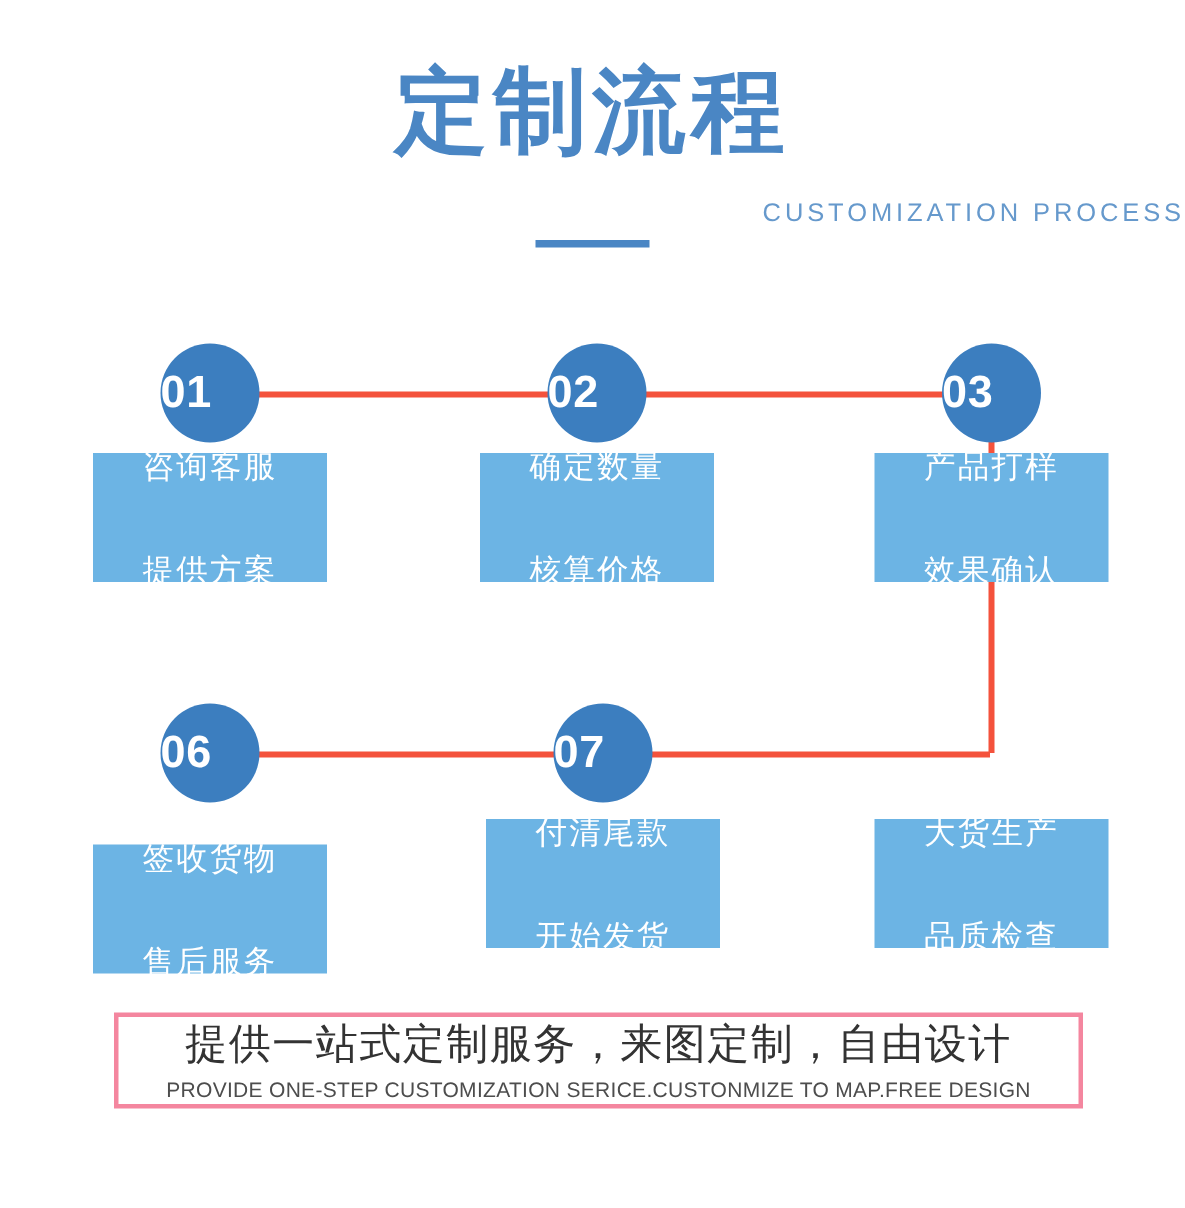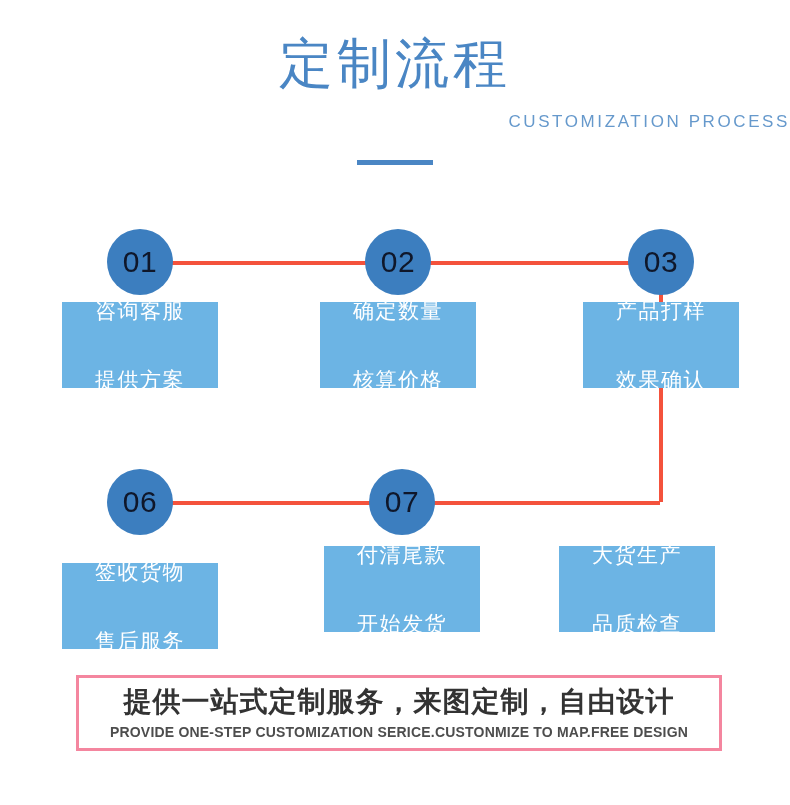--- a/index.html
+++ b/index.html
@@ -23,25 +23,25 @@
 
   
   .header {
     position: absolute;
     top: 0;
     left: 0;
     width: 790px;
     text-align: center;
   }
   .main-title {
-    margin: 4px;
+    margin: 14px;
     padding-top: 26px;
-    font-size: 54px;
+    font-size: 62px;
     line-height: 68px;
-    font-weight: normal;
+    font-weight: bold;
     color: #4a86c4;
     letter-spacing: 4px;
     font-family: "DejaVu Sans", "Liberation Sans", sans-serif;
   }
   .sub-title {
     margin: 0;
     padding-top: 9px;
     font-size: 17px;
     line-height: 22px;
     color: #6699cc;
@@ -67,25 +67,24 @@
   .conn-h { height: 4px; }
   .conn-v { width: 4px; }
 
   
   .step-circle {
     position: absolute;
     width: 66px;
     height: 66px;
     border-radius: 50%;
     background: #3c7ebf;
-    color: #0f172a;
+    color: #ffffff;
     font-size: 30px;
     line-height: 66px;
-    text-align: center;
-    font-weight: normal;
+    font-weight: bold;
     letter-spacing: 0.5px;
     font-family: "Liberation Sans", sans-serif;
     z-index: 5;
   }
 
   
   .step-box {
     position: absolute;
     width: 156px;
     height: 86px;
@@ -105,29 +104,28 @@
     font-weight: normal;
     font-family: "DejaVu Sans", "Liberation Sans", sans-serif;
   }
 
   
   .banner {
     position: absolute;
     left: 76px;
     top: 675px;
     width: 646px;
-    height: 76px;
+    height: 64px;
     border: 3px solid #f4869f;
     box-sizing: border-box;
     display: flex;
     flex-direction: column;
     align-items: center;
     justify-content: center;
     background: #ffffff;
-    font-weight: bold;
   }
   .banner-cn {
     font-size: 28px;
     line-height: 34px;
     color: #333333;
     letter-spacing: 1px;
     font-family: "DejaVu Sans", "Liberation Sans", sans-serif;
   }
   .banner-en {
     font-size: 14px;
@@ -192,21 +190,21 @@
   </div>
 
   <div class="step-circle" style="left:369px; top:469px;">
     <span>07</span>
   </div>
   <div class="step-box" style="left:324px; top:546px;">
     <span class="line">付清尾款</span>
     <span class="line">开始发货</span>
   </div>
 
-  <div class="step-box" style="left:559px; top:546px;">
+  <div class="step-box" style="left:583px; top:546px;">
     <span class="line">大货生产</span>
     <span class="line">品质检查</span>
   </div>
 
   <div class="banner">
     <div class="banner-cn">提供一站式定制服务，来图定制，自由设计</div>
     <div class="banner-en">PROVIDE ONE-STEP CUSTOMIZATION SERICE.CUSTONMIZE TO MAP.FREE DESIGN</div>
   </div>
 
 </div>

